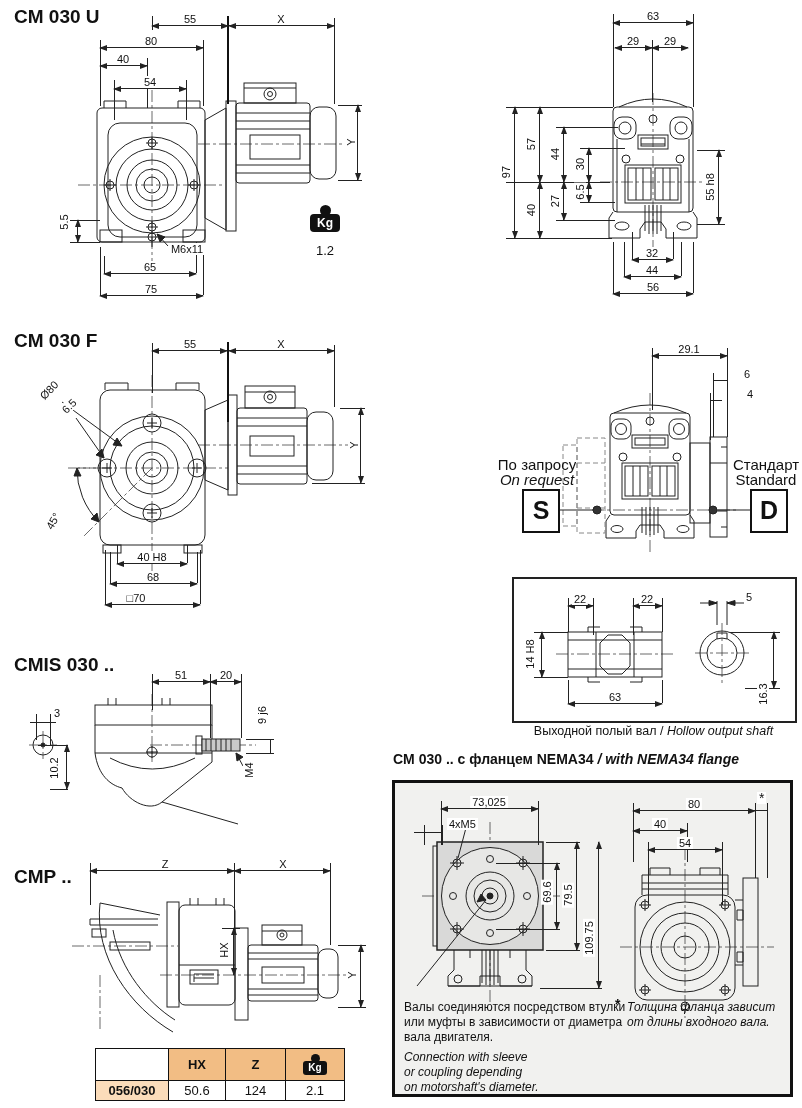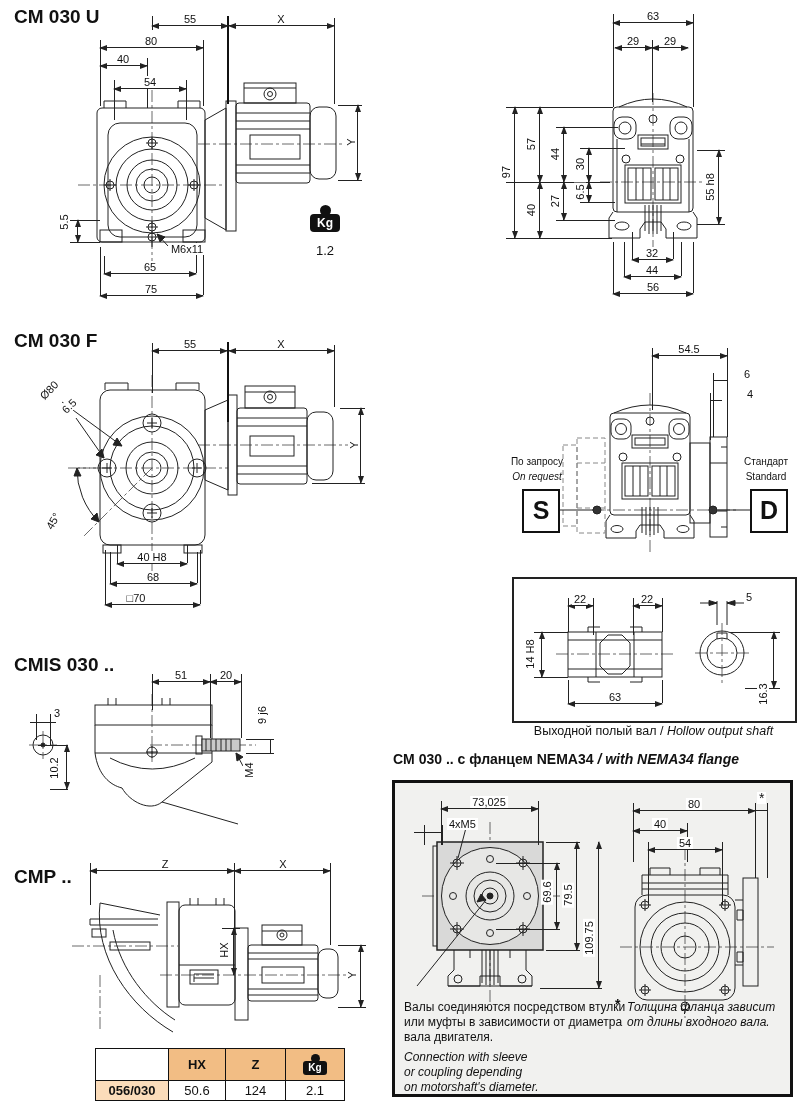--- a/index.html
+++ b/index.html
@@ -19,21 +19,21 @@
   .dv{position:absolute;width:0;border-left:1px solid #222;z-index:4}
   .dv::before{content:"";position:absolute;top:-1px;left:-3.5px;width:0;height:0;
       border-left:3px solid transparent;border-right:3px solid transparent;border-bottom:8px solid #222}
   .dv::after{content:"";position:absolute;bottom:-1px;left:-3.5px;width:0;height:0;
       border-left:3px solid transparent;border-right:3px solid transparent;border-top:8px solid #222}
   .ln{position:absolute;background:#222;z-index:3}
   .draw{position:absolute;z-index:2}
   .cl{stroke-dasharray:12 3 3 3;stroke-width:0.8}
   .sdbox{position:absolute;width:34px;height:40px;border:2px solid #111;background:#fff;
          font-weight:bold;font-size:25px;text-align:center;line-height:38px;z-index:5}
-  .sdlbl{position:absolute;font-size:10px;transform:translateX(-50%);white-space:nowrap;z-index:5}
+  .sdlbl{position:absolute;font-size:15px;transform:translateX(-50%);white-space:nowrap;z-index:5}
   .it{font-style:italic}
   .hbox{position:absolute;left:512px;top:577px;width:281px;height:142px;border:2px solid #222;background:#fff;z-index:1}
   .hcap{position:absolute;left:512px;top:724px;width:283px;text-align:center;font-size:12.5px;z-index:5}
   .nbox{position:absolute;left:392px;top:780px;width:395px;height:311px;border:3px solid #111;z-index:1}
   .ntitle{position:absolute;left:393px;top:751px;font-size:14px;font-weight:bold;white-space:nowrap}
   .note{position:absolute;font-size:12px;line-height:15px;white-space:nowrap;z-index:5}
   .spec{position:absolute;left:95px;top:1048px;border-collapse:collapse;font-size:13px;z-index:5}
   .spec th,.spec td{border:1px solid #111;text-align:center;padding:0}
   .spec th{height:31px;font-weight:bold}
   .spec td{height:19px}
@@ -309,21 +309,21 @@
       <circle cx="117" cy="175" r="4" fill="#333"></circle>
         <circle cx="233" cy="175" r="4" fill="#333"></circle>
       <line x1="77" y1="175" x2="113" y2="175"></line>
         <line x1="237" y1="175" x2="272" y2="175"></line>
     </g>
   </svg>
 
   <div class="ln" style="left:652px;top:348px;width:1px;height:62px"></div>
   <div class="ln" style="left:727px;top:348px;width:1px;height:89px"></div>
   <div class="dh" style="left:652px;top:355px;width:75px"></div>
-  <span class="dim c" style="left:689px;top:343px">54.5</span>
+  <span class="dim c" style="left:689px;top:343px">29.1</span>
   <div class="ln" style="left:713px;top:373px;width:1px;height:64px"></div>
   <div class="ln" style="left:713px;top:380px;width:14px;height:1px"></div>
   <span class="dim" style="left:742px;top:368px">6</span>
   <div class="ln" style="left:710px;top:393px;width:1px;height:47px"></div>
   <div class="ln" style="left:710px;top:400px;width:12px;height:1px"></div>
   <span class="dim" style="left:745px;top:388px">4</span>
   <span class="sdlbl" style="left:537px;top:456px">По запросу</span>
   <span class="sdlbl it" style="left:537px;top:471px">On request</span>
   <div class="sdbox" style="left:522px;top:489px">S</div>
   <span class="sdlbl" style="left:766px;top:456px">Стандарт</span>

